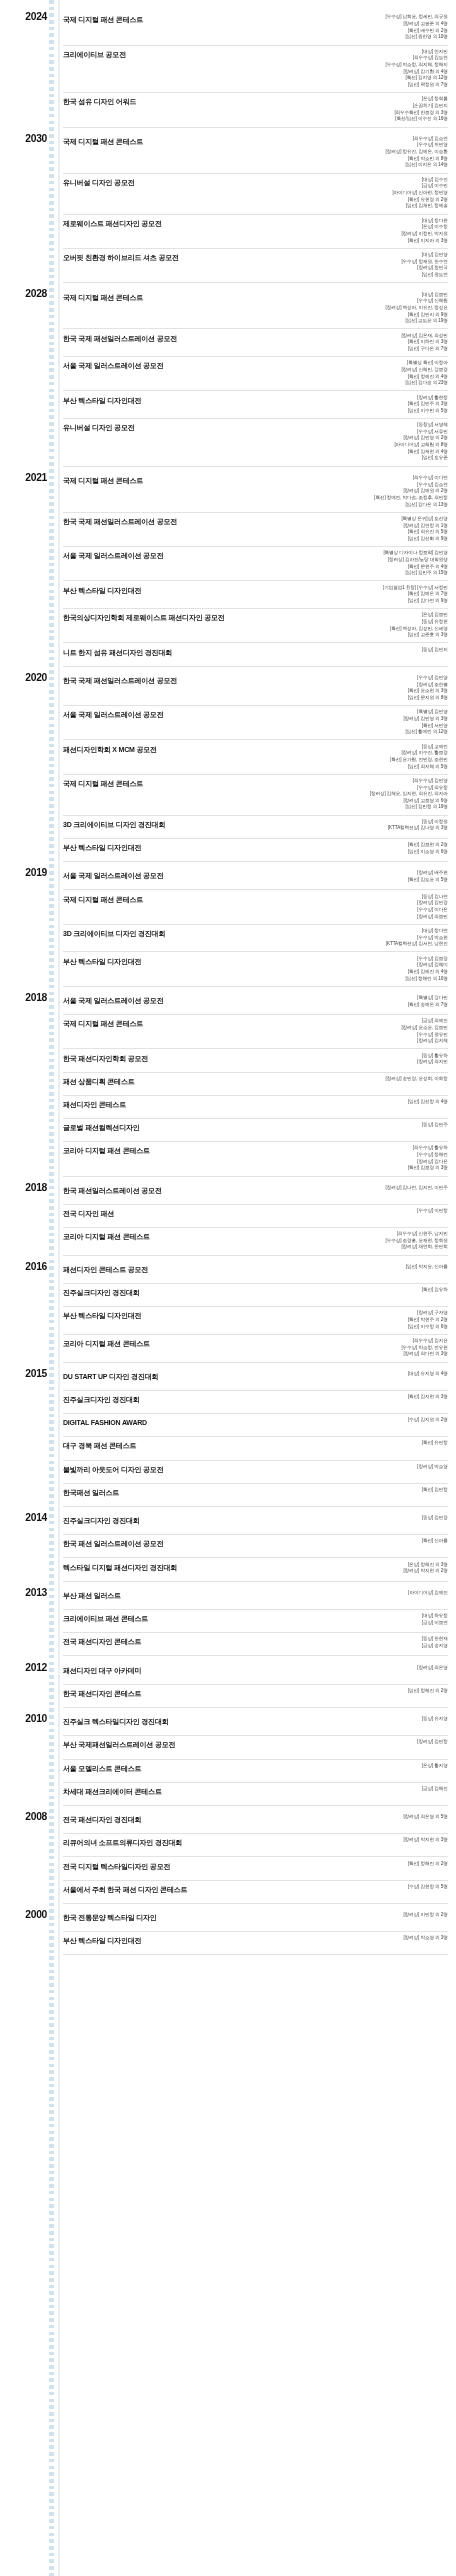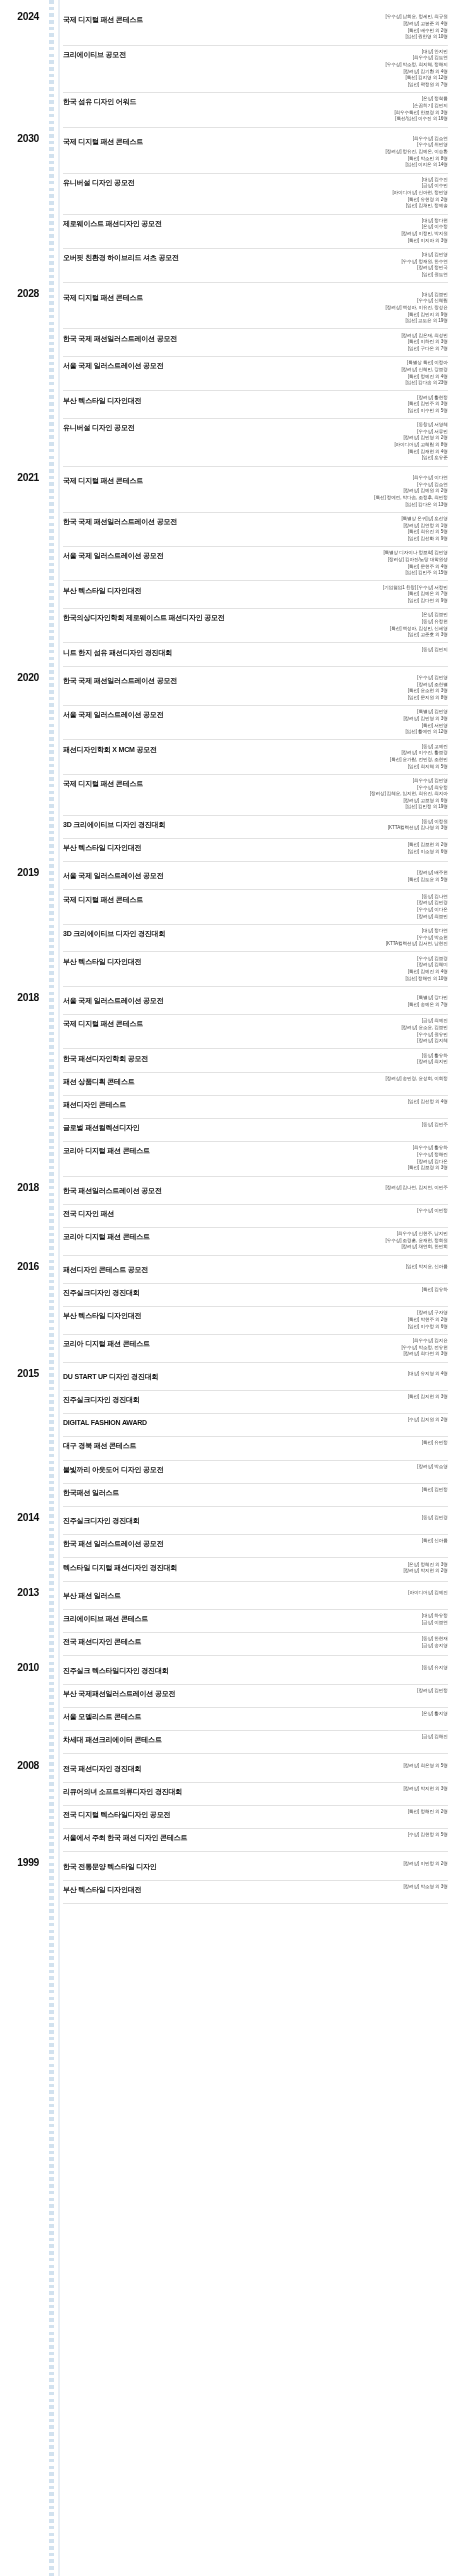--- a/index.html
+++ b/index.html
@@ -52,21 +52,21 @@
 
   .year-block {
     position: relative;
     display: block;
     padding: 0;
     margin: 0 0 5.2px 0;
   }
   .year-label {
     position: absolute;
     left: 0;
-    width: 39px;
+    width: 47px;
     text-align: right;
     font-size: 10.3px;
     font-weight: 700;
     color: #111111;
     letter-spacing: -0.3px;
     line-height: 1.1;
   }
   .rows {
     margin-left: 63px;
     margin-right: 3.1px;
@@ -754,20 +754,43 @@
                 <div class="row-notes">
                   <div class="note">[동상] 한현재</div>
                   <div class="note">[금상] 송지영</div>
                 </div>
               </div>
               <div class="divider"></div>
             </div>
           </div>
         </div>
         <div class="year-block">
+          <div class="year-label">2012</div>
+          <div class="rows">
+            <div>
+              <div class="row">
+                <div class="row-title">패션디자인 대구 아카데미</div>
+                <div class="row-notes">
+                  <div class="note">[장려상] 최은영</div>
+                </div>
+              </div>
+              <div class="divider"></div>
+            </div>
+            <div>
+              <div class="row">
+                <div class="row-title">한국 패션디자인 콘테스트</div>
+                <div class="row-notes">
+                  <div class="note">[입선] 정혜진 외 2명</div>
+                </div>
+              </div>
+              <div class="divider"></div>
+            </div>
+          </div>
+        </div>
+        <div class="year-block">
           <div class="year-label">2010</div>
           <div class="rows">
             <div>
               <div class="row">
                 <div class="row-title">진주실크 텍스타일디자인 경진대회</div>
                 <div class="row-notes">
                   <div class="note">[동상] 유지영</div>
                 </div>
               </div>
               <div class="divider"></div>
@@ -836,21 +859,21 @@
                 <div class="row-title">서울에서 주최 한국 패션 디자인 콘테스트</div>
                 <div class="row-notes">
                   <div class="note">[수상] 김현정 외 5명</div>
                 </div>
               </div>
               <div class="divider"></div>
             </div>
           </div>
         </div>
         <div class="year-block">
-          <div class="year-label">1999</div>
+          <div class="year-label">2000</div>
           <div class="rows">
             <div>
               <div class="row">
                 <div class="row-title">한국 전통문양 텍스타일 디자인</div>
                 <div class="row-notes">
                   <div class="note">[장려상] 이민정 외 2명</div>
                 </div>
               </div>
               <div class="divider"></div>
             </div>

